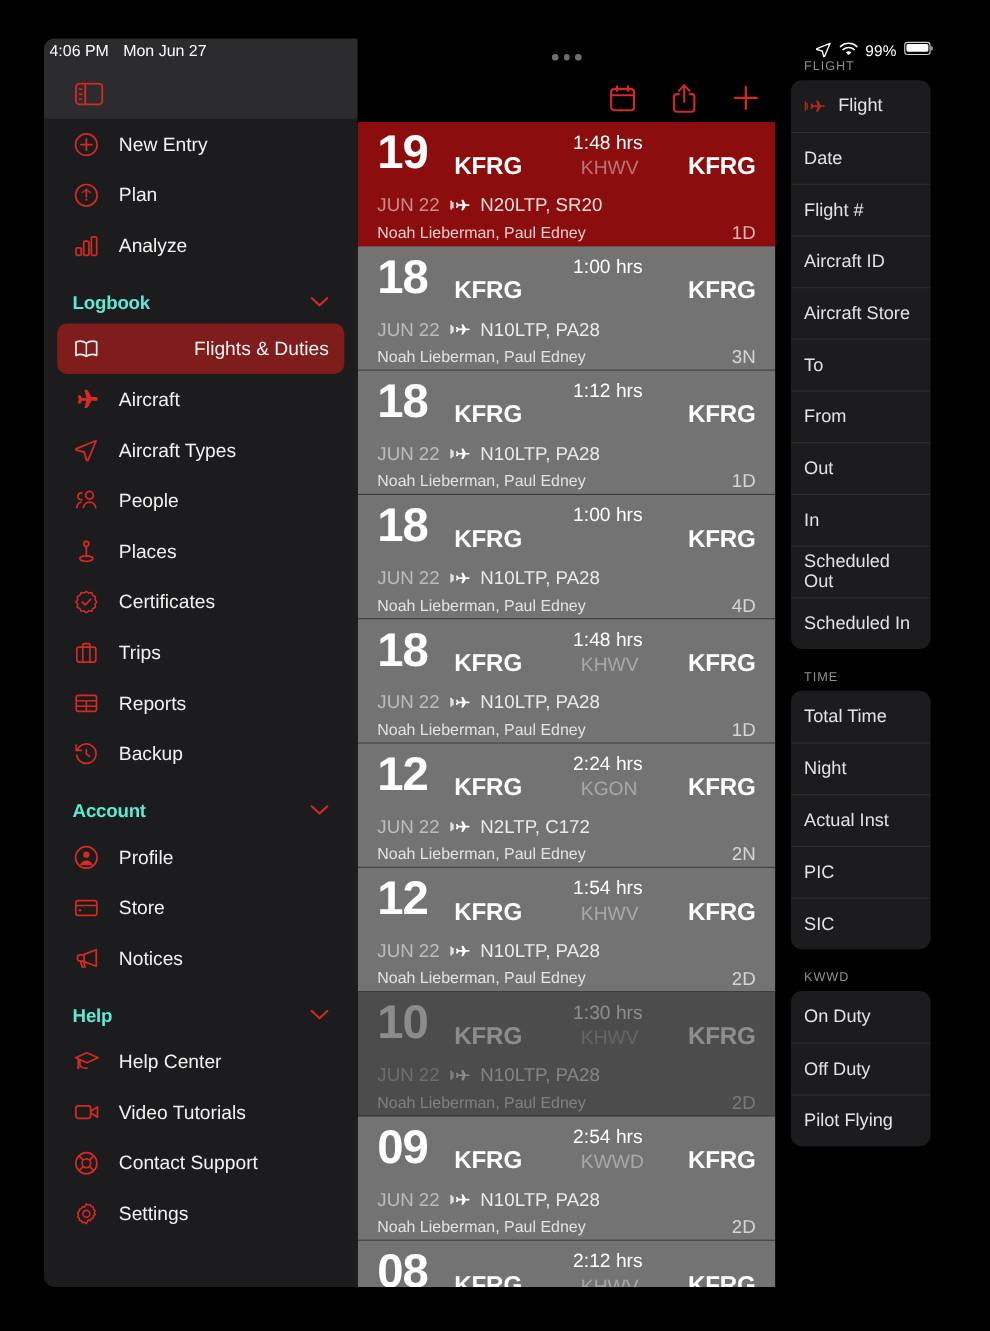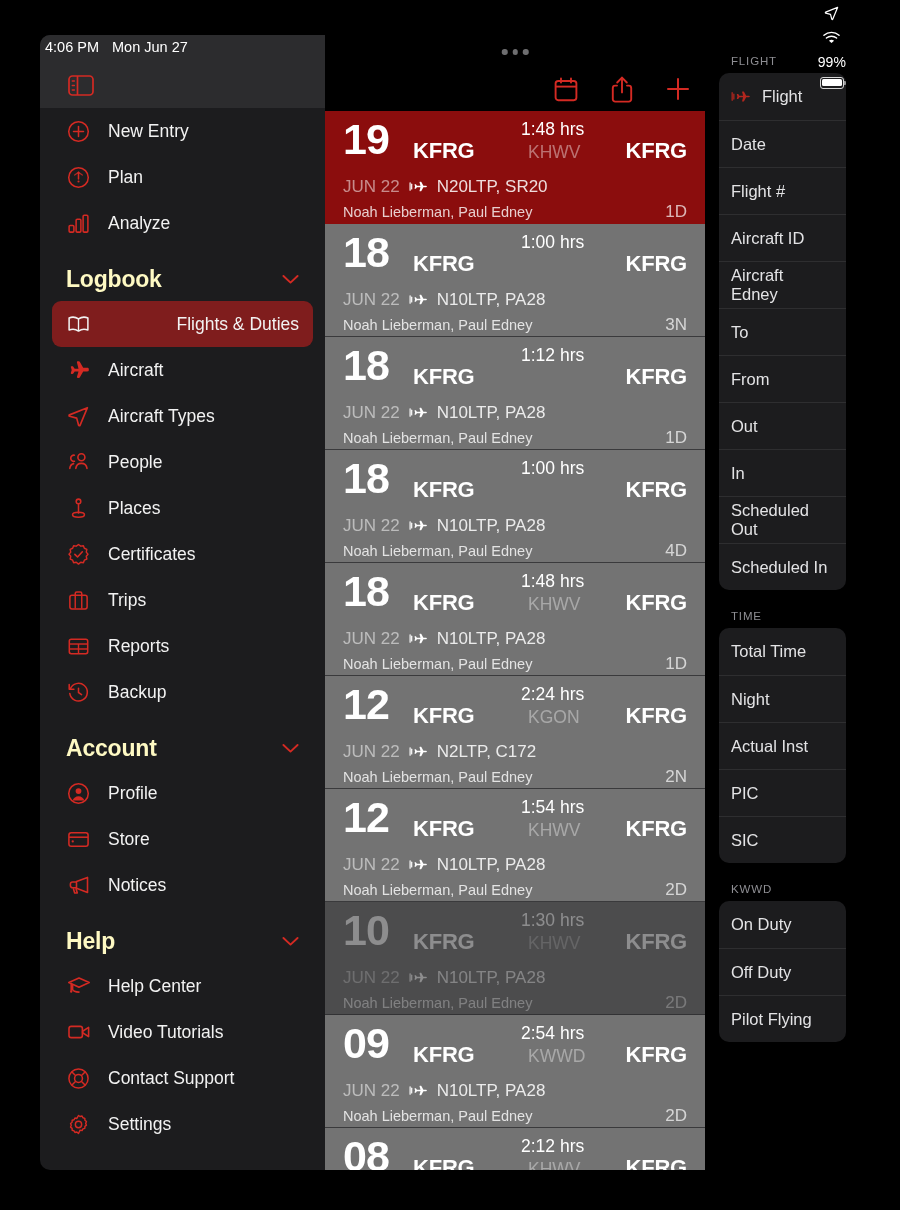--- a/index.html
+++ b/index.html
@@ -18,23 +18,22 @@
   
   .statusbar {
     position:absolute; left:40px; top:35px;
     width:820px; height:24px;
     display:flex; align-items:center;
     color:#fff; font-size:14.5px;
     z-index:20;
   }
   .sb-left { display:flex; align-items:center; gap:13px; padding-left:5px; }
   .sb-right {
-    margin-left:auto; display:flex; align-items:center; gap:7px;
+    margin-left:auto; display:flex; gap:7px;
     padding-right:14px;
-    flex-direction:column;
   }
   .sb-pct { font-size:14px; letter-spacing:0.1px; }
   .batt {
     width:24px; height:12px; border:1.3px solid rgba(255,255,255,.82);
     border-radius:3px; position:relative; display:inline-block;
   }
   .batt::after{
     content:""; position:absolute; right:-3.2px; top:3.4px;
     width:1.8px; height:4.4px; background:rgba(255,255,255,.55);
     border-radius:0 1px 1px 0;
@@ -63,21 +62,21 @@
     color:#F2F2F2; font-size:17.5px;
     gap:17px;
   }
   .nav-item.selected { background:#7f1d1d;justify-content:space-between; }
   .nav-ico { width:25px; height:25px; flex:none; display:flex; align-items:center; justify-content:center; }
   .nav-ico svg { display:block; }
   .sec-head {
     display:flex; align-items:center; justify-content:space-between;
     padding:20px 14px 8px 14px;
   }
-  .sec-head span.t { color:#fef9c3; font-size:23px; font-weight:bold; letter-spacing:-0.2px; }
+  .sec-head span.t { color:#5eead4; font-size:17px; font-weight:bold; letter-spacing:-0.2px; }
 
   
   .list {
     position:absolute; left:325px; top:35px;
     width:380px; height:1135px;
     background:#000; overflow:hidden; z-index:4;
   }
   .list-top {
     height:76px; background:#000; position:relative;
     display:flex; align-items:center;
@@ -729,21 +728,21 @@
       <div class="grp-row">
           <span>Date</span>
         </div>
       <div class="grp-row">
           <span>Flight #</span>
         </div>
       <div class="grp-row">
           <span>Aircraft ID</span>
         </div>
       <div class="grp-row">
-          <span>Aircraft Edney</span>
+          <span>Aircraft Store</span>
         </div>
       <div class="grp-row">
           <span>To</span>
         </div>
       <div class="grp-row">
           <span>From</span>
         </div>
       <div class="grp-row">
           <span>Out</span>
         </div>

